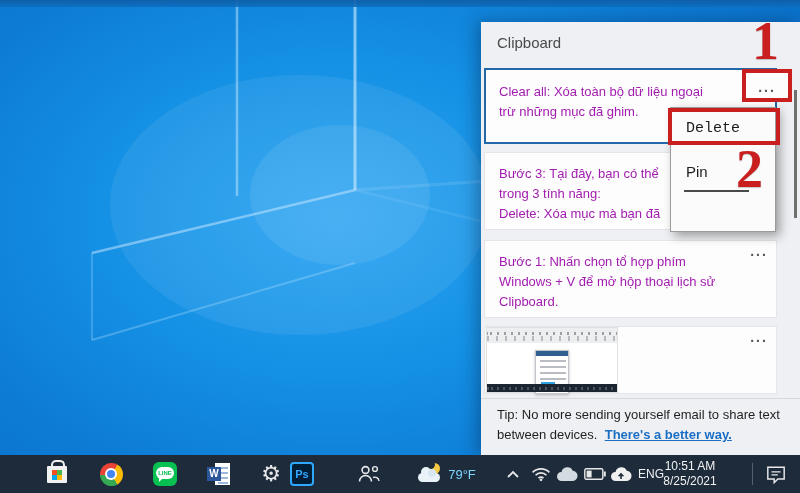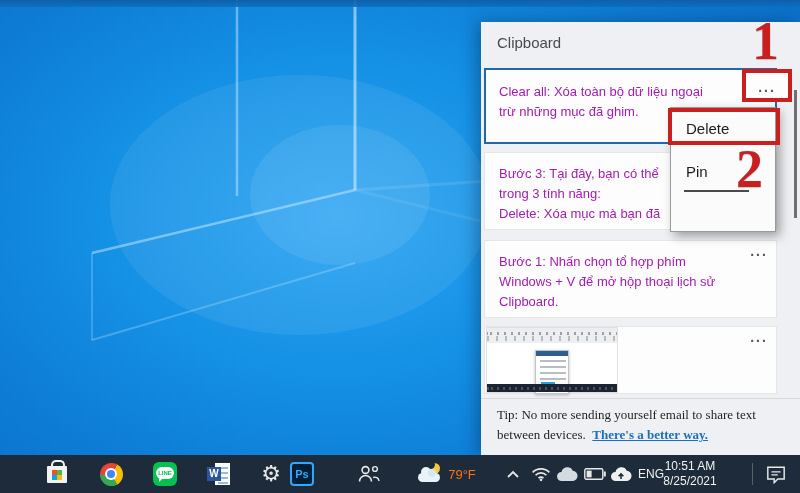--- a/index.html
+++ b/index.html
@@ -48,29 +48,29 @@
   .thumb-dialog-btn { left:5px; bottom:4px; width:14px; height:7px; background:#2da0e0; }
   .thumb-task { left:0; bottom:0; width:100%; height:8px; background:#1b2430;
       background-image:repeating-linear-gradient(90deg, #4a5563 0 2px, transparent 2px 6px);
       background-size:100% 3px; background-position:4px 3px; background-repeat:repeat-x; }
 
   
   .scroll-thumb { left:794px; top:90px; width:3px; height:128px; background:#6f6f6f; }
 
   
   .tip-divider { left:481px; top:398px; width:319px; height:1px; background:#d6d8db; }
-  .tip-text { left:497px; top:405px; width:290px; font-size:13px; line-height:20px; color:#1f1f1f;font-family:Liberation Serif, serif; }
+  .tip-text { left:497px; top:405px; width:290px; font-size:13px; line-height:20px; color:#1f1f1f; }
   .tip-link { color:#1a6fc4; text-decoration:underline; font-weight:600; cursor:pointer; }
 
   
   .ctx-menu { left:670px; top:107px; width:106px; height:125px; background:#fbfbfb;
       border:1px solid #9a9a9a; box-shadow:4px 4px 10px rgba(0,0,0,.35); z-index:5; }
   .ctx-item { position:absolute; left:0; width:100%; height:40px; padding-left:15px;
       font-size:15px; color:#1c1c1c; display:flex; align-items:center; cursor:pointer; background:transparent; border:none; text-align:left; }
-  .ctx-delete { top:0; } .ctx-pin { top:43px; } .ctx-clear { top:85px; }
+  .ctx-delete { top:0;font-family:Liberation Mono, monospace; } .ctx-pin { top:43px; } .ctx-clear { top:85px; }
   .ctx-sep { position:absolute; left:13px; top:82px; width:65px; height:2px; background:#4a4a4a; }
 
   
   .anno { border:4px solid #c9201f; background:transparent; z-index:6; pointer-events:none; }
   .anno-box1 { left:742px; top:69px; width:50px; height:33px; background:#fdfdfd; pointer-events:auto; }
   .anno-box1 .item-dots { position:absolute; left:6px; top:10px; }
   .anno-box2 { left:668px; top:108px; width:112px; height:37px; }
   .anno-num { color:#c9201f; font-family:"Liberation Serif", serif; font-weight:bold;
       font-size:54px; line-height:1; z-index:7; text-shadow:0 1px 1px rgba(0,0,0,.2); }
   .num1 { left:752px; top:14px; } .num2 { left:736px; top:142px; }
@@ -115,21 +115,21 @@
   .weather-cloud { position:relative; width:24px; height:16px; }
   .weather-moon { position:absolute; right:2px; top:-3px; width:11px; height:11px; border-radius:50%;
       background:#f6c944; }
   .weather-moon:before { content:""; position:absolute; left:-3px; top:-3px; width:9px; height:9px;
       border-radius:50%; background:#1d2b3b; }
   .cloud-shape { position:absolute; left:0; bottom:0; width:22px; height:9px; background:#e9f2f8; border-radius:6px; }
   .cloud-shape:before { content:""; position:absolute; left:3px; top:-6px; width:10px; height:10px;
       border-radius:50%; background:#e9f2f8; }
   .cloud-shape:after { content:""; position:absolute; left:10px; top:-4px; width:8px; height:8px;
       border-radius:50%; background:#d7e7f2; }
-  .temp-label { color:#f97316; font-size:13px; }
+  .temp-label { color:#7dd3fc; font-size:13px; }
   .ic-chevron { width:26px; left:500px; }
   .ic-wifi { width:26px; left:528px; }
   .ic-cloud1 { width:26px; left:554px; }
   .ic-battery { width:28px; left:581px; }
   .ic-cloud2 { width:26px; left:608px; }
   .ic-eng { width:34px; left:634px; color:#f2f2f2; font-size:12px; }
   .ic-clock { width:84px; left:648px; color:#f2f2f2; font-size:12px; line-height:15px; text-align:center;
       flex-direction:column; }
   .tray-sep { left:752px; top:8px; width:1px; height:22px; background:rgba(255,255,255,.25); }
   .ic-action { width:38px; left:757px; }

